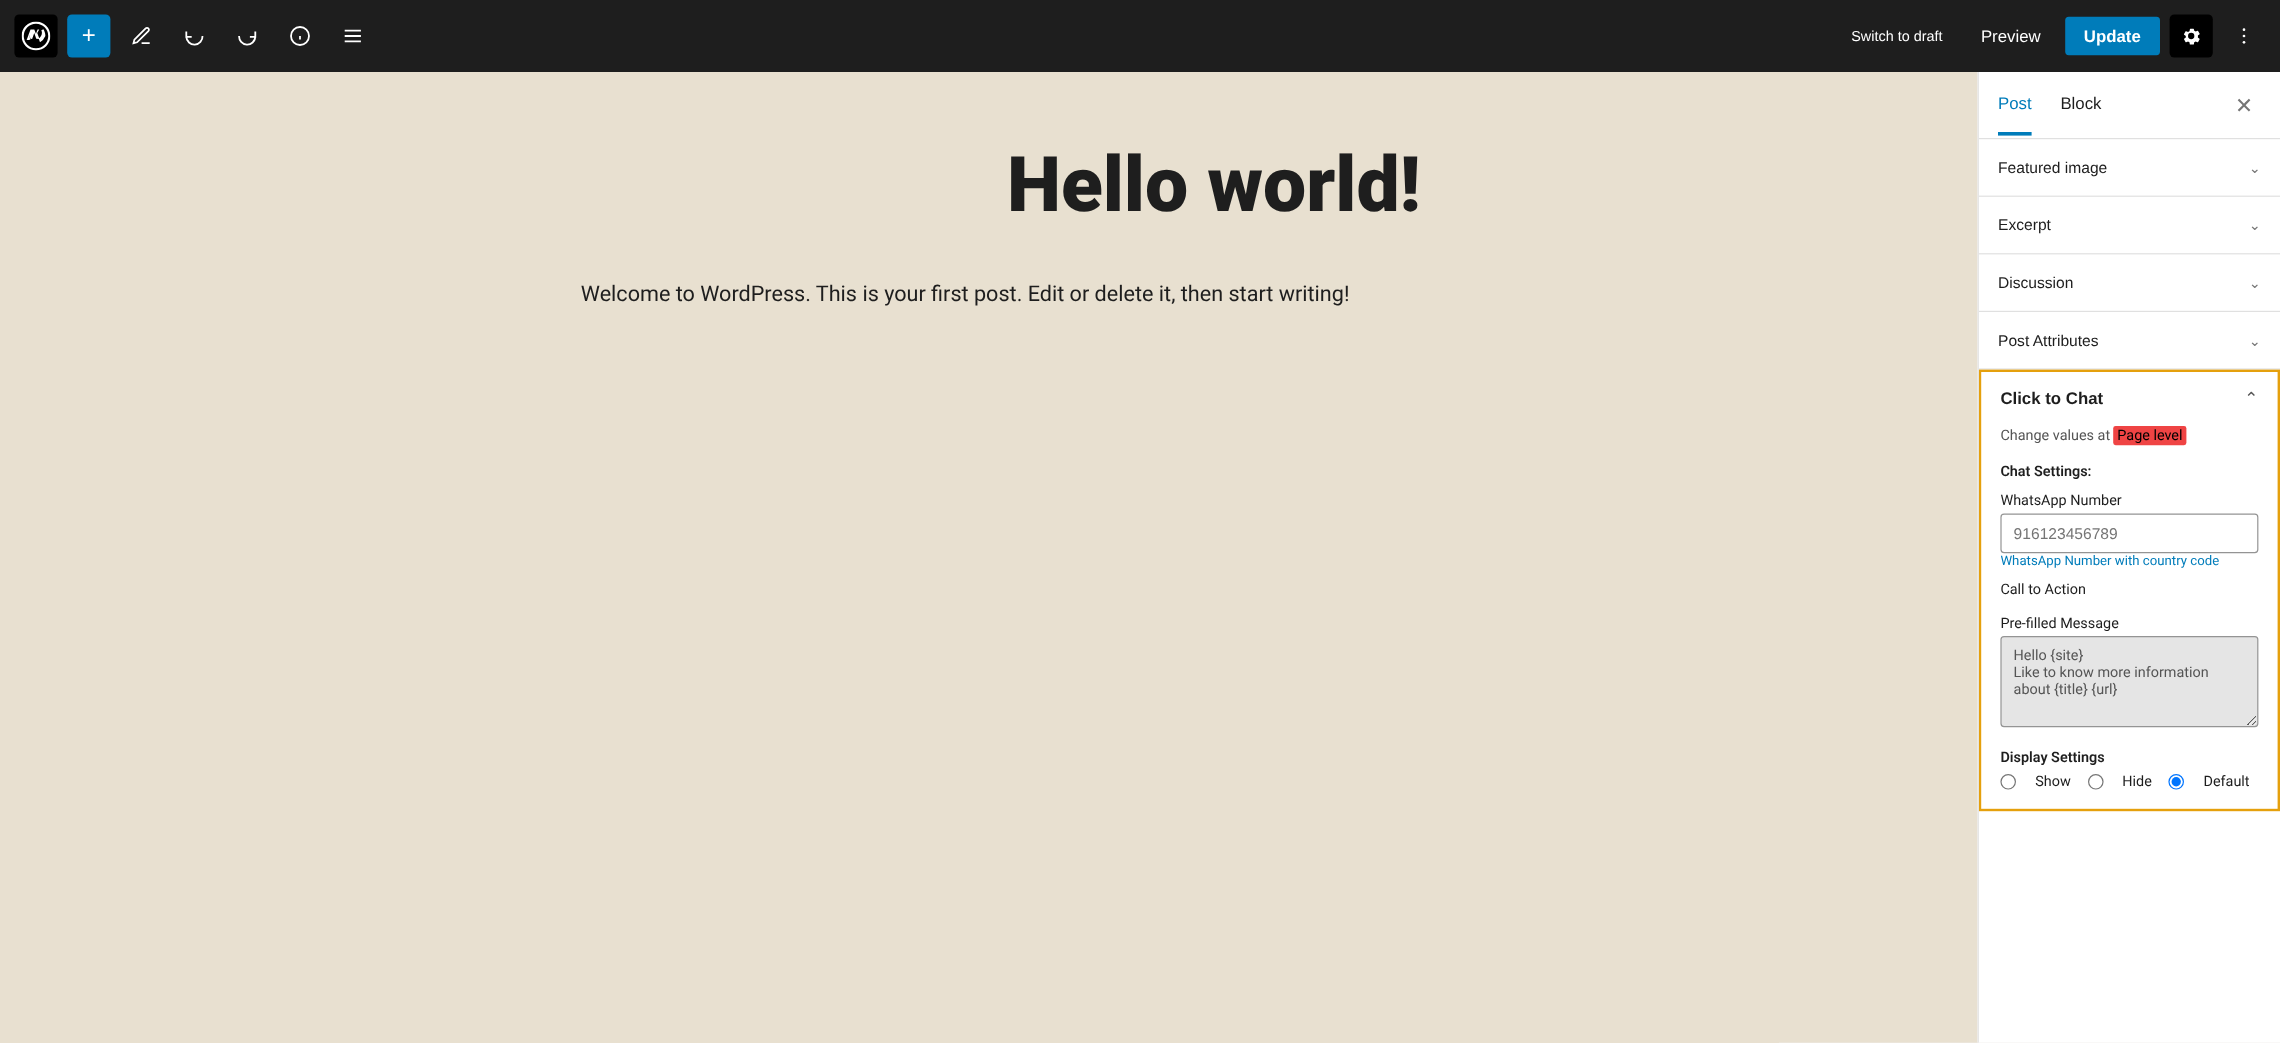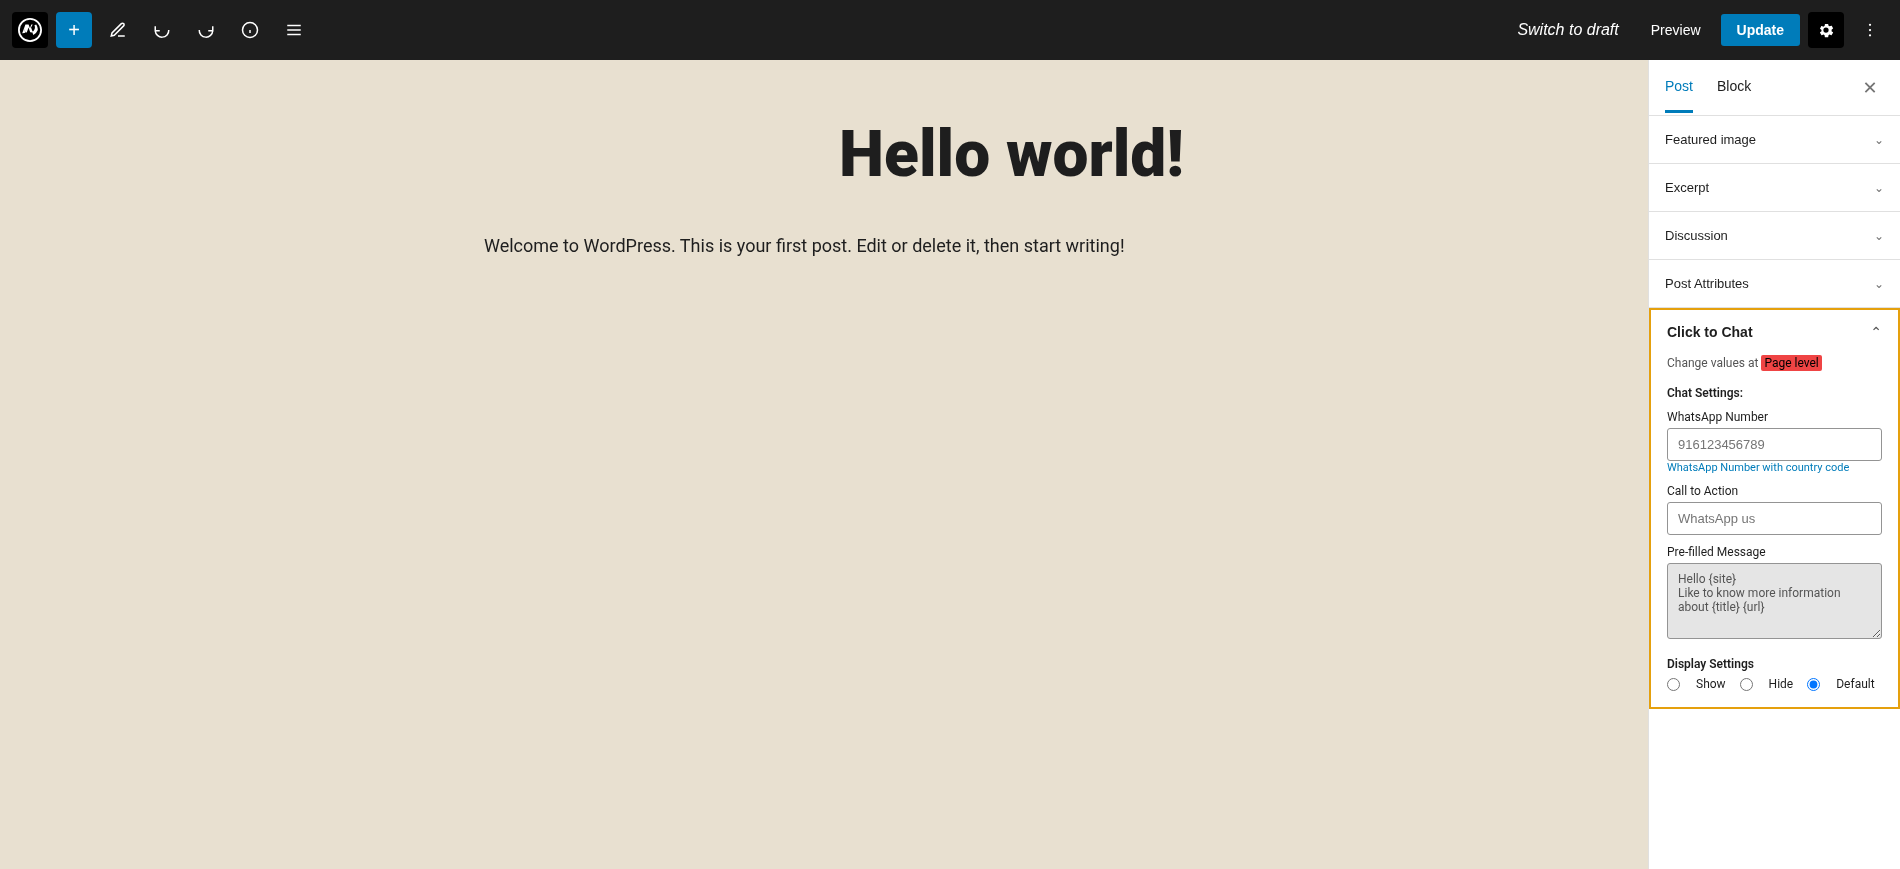--- a/index.html
+++ b/index.html
@@ -22,21 +22,21 @@
     }
     .toolbar-btn-add {
       width: 36px; height: 36px; background: #007cba; border: none; cursor: pointer;
       display: flex; align-items: center; justify-content: center; border-radius: 4px;
       color: #fff; font-size: 20px; font-weight: 300;
     }
     .toolbar-spacer { flex: 1; }
     .toolbar-right { display: flex; align-items: center; gap: 8px; }
     .btn-switch-draft {
       background: transparent; border: none; color: #fff; cursor: pointer;
-      font-size: 16px; padding: 6px 12px; font-style: italic;
+      font-size: 12px; padding: 6px 12px;
     }
     .btn-preview {
       background: transparent; border: none; color: #fff; cursor: pointer;
       font-size: 14px; padding: 6px 12px;
     }
     .btn-update {
       background: #007cba; border: none; color: #fff; cursor: pointer;
       font-size: 14px; font-weight: 600; padding: 8px 16px; border-radius: 3px;
     }
     .btn-settings {
@@ -302,21 +302,20 @@
         <p class="ctc-section-label">Chat Settings:</p>
 
         <div>
           <p class="ctc-field-label">WhatsApp Number</p>
           <input class="ctc-input" type="text" placeholder="916123456789" style="">
           <p class="ctc-hint">WhatsApp Number with country code</p>
         </div>
 
         <div>
           <p class="ctc-field-label">Call to Action</p>
-          <input class="ctc-input" type="text" placeholder="WhatsApp us" style="">
         </div>
 
         <div>
           <p class="ctc-field-label">Pre-filled Message</p>
           <textarea class="ctc-textarea" style="">Hello {site}
 Like to know more information about {title} {url}</textarea>
         </div>
 
         <div>
           <p class="display-settings-label">Display Settings</p>

